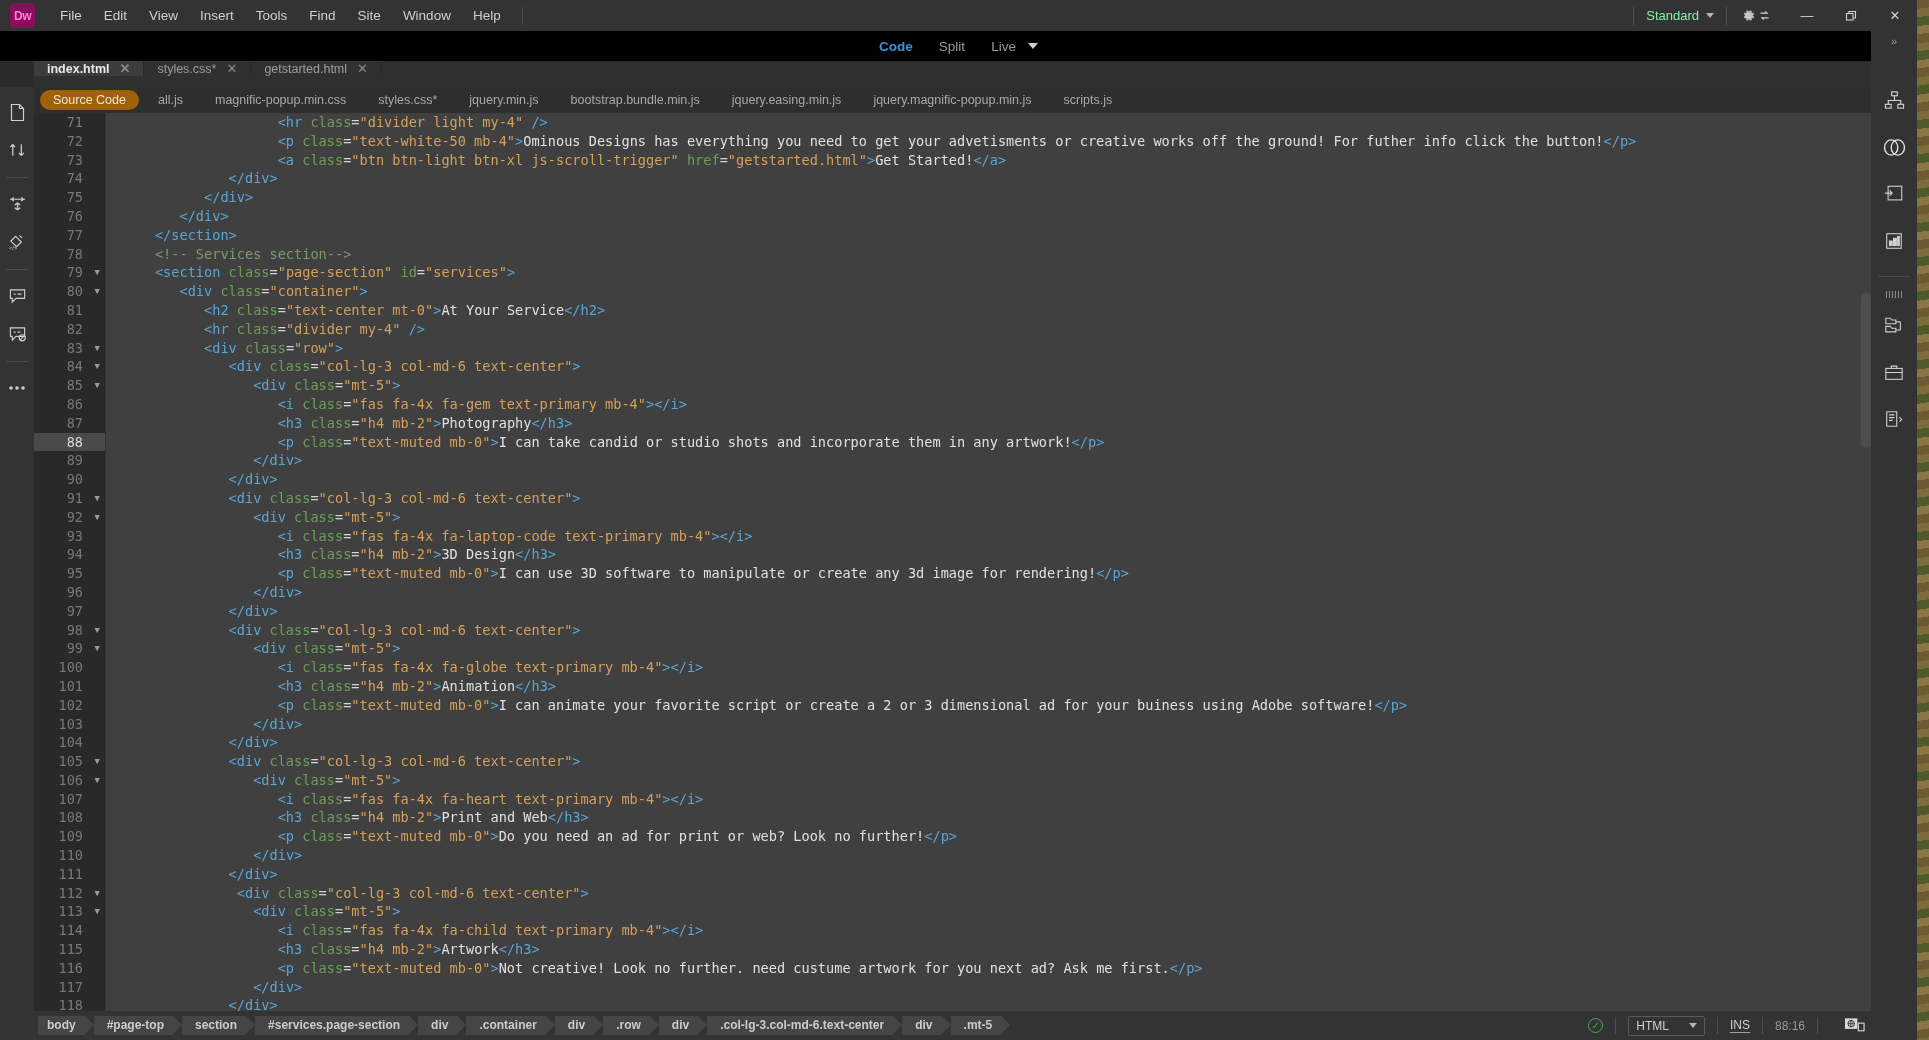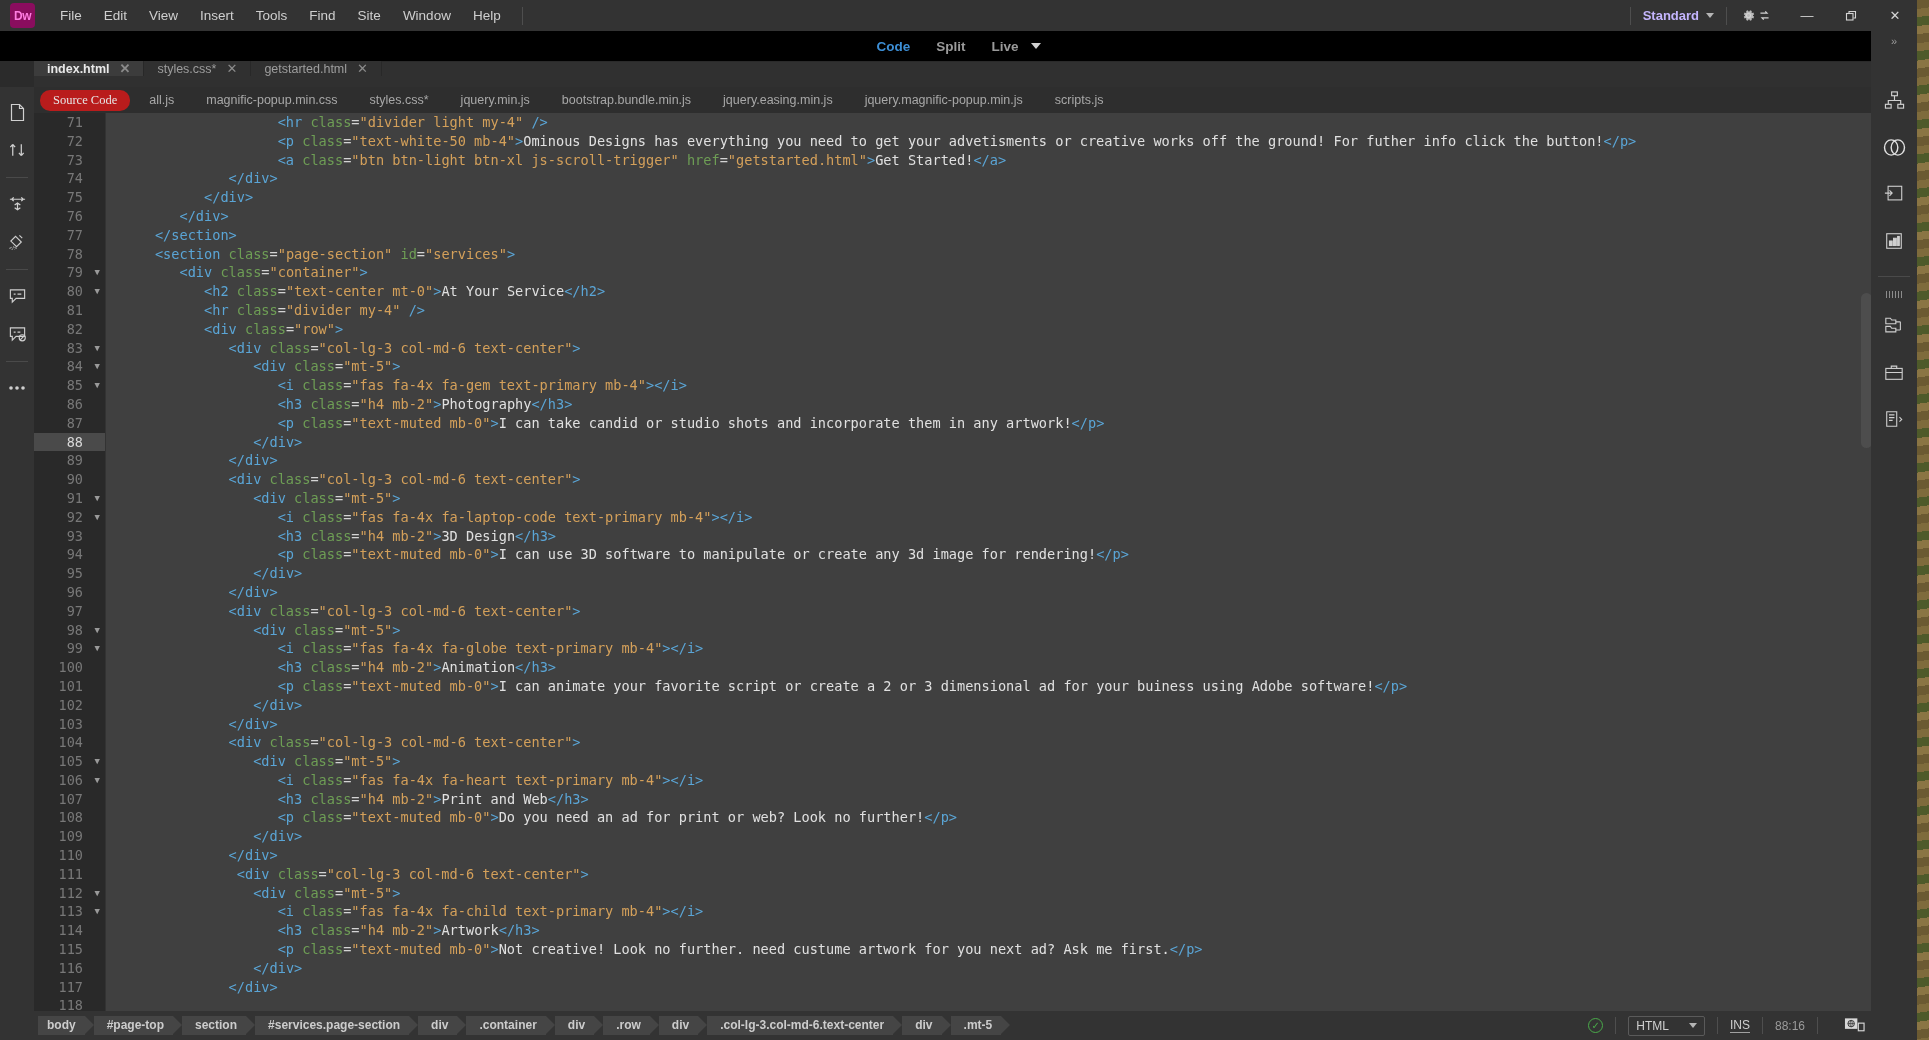--- a/index.html
+++ b/index.html
@@ -36,21 +36,21 @@
     color: #cfcfcf; font-size: 13.5px; padding: 4px 11px; white-space: nowrap;
   }
   #menubar-sep {
     width: 1px; height: 18px; background: #4e4e4e; margin-left: 10px;
   }
   #menubar-right {
     margin-left: auto; display: flex; align-items: center; height: 31px;
   }
   #ws-switcher {
     display: flex; align-items: center; gap: 7px;
-    color: #c4b5fd; font-size: 13px; padding: 0 12px; font-weight: bold;
+    color: #86efac; font-size: 13px; padding: 0 12px;
   }
   .caret-dn {
     width: 0; height: 0; border-left: 4px solid transparent;
     border-right: 4px solid transparent; border-top: 5px solid #b5b5b5;
   }
   #ws-sep { width:1px; height:18px; background:#4e4e4e; }
   #prefs-btn {
     display:flex; align-items:center; gap:2px; padding:0 14px; color:#d2d2d2;
   }
   .wintitle-btns { display:flex; height:31px; }
@@ -58,21 +58,21 @@
     width: 44px; height: 31px; display:flex; align-items:center; justify-content:center;
     color: #d4d4d4; font-size: 13px;
   }
 
   
   #viewbar {
     position: absolute; left: 0; top: 31px; width: 1917px; height: 30px;
     background: #000000; display: flex; align-items: center;
     justify-content: center; gap: 26px; z-index: 4;
   }
-  .viewbtn { font-size: 13.5px; color: #9a9a9a; font-weight: bold; }
+  .viewbtn { font-size: 13.5px; color: #9a9a9a; }
   .viewbtn.active { color: #3d8fd6; font-weight: bold; }
   #live-caret {
     width:0;height:0;border-left:5px solid transparent;border-right:5px solid transparent;
     border-top:6px solid #d0d0d0; margin-left:-14px;
   }
 
   
   #doctabs {
     position: absolute; left: 34px; top: 61px; width: 1883px; height: 26px;
     background: #303030; display: flex; align-items: flex-start; z-index: 4;
@@ -88,21 +88,21 @@
 
   
   #relbar {
     position: absolute; left: 34px; top: 87px; width: 1883px; height: 26px;
     background: #2e2e2e; display: flex; align-items: center; z-index: 4;
   }
   .relfile {
     font-size: 12.5px; color: #a8a8a8; padding: 3px 13px; margin-left: 6px;
     border-radius: 10px; white-space: nowrap;
   }
-  .relfile.active { background: #b91c1c; color: #e6e6e6; font-family: Liberation Serif, serif; }
+  .relfile.active { background: #a16207; color: #e6e6e6; }
   #relbar-spacer { flex: 1; }
   #filter-btn {
     width: 34px; height: 26px; display:flex; align-items:center; justify-content:center;
   }
 
   
   #lefttool {
     position: absolute; left: 0; top: 87px; width: 34px; height: 924px;
     background: #333333; display: flex; flex-direction: column;
     align-items: center; padding-top: 10px; z-index: 4;
@@ -406,20 +406,21 @@
       <div class="gln">118</div>
     </div>
   <div id="codearea">
       <div class="cl"><span>                    </span><span class="tg">&lt;hr </span><span class="at">class</span><span class="op">=</span><span class="vl">"divider light my-4"</span><span class="tg"> /&gt;</span></div>
       <div class="cl"><span>                    </span><span class="tg">&lt;p </span><span class="at">class</span><span class="op">=</span><span class="vl">"text-white-50 mb-4"</span><span class="tg">&gt;</span><span class="tx">Ominous Designs has everything you need to get your advetisments or creative works off the ground! For futher info click the button!</span><span class="tg">&lt;/p&gt;</span></div>
       <div class="cl"><span>                    </span><span class="tg">&lt;a </span><span class="at">class</span><span class="op">=</span><span class="vl">"btn btn-light btn-xl js-scroll-trigger" </span><span class="at">href</span><span class="op">=</span><span class="vl">"getstarted.html"</span><span class="tg">&gt;</span><span class="tx">Get Started!</span><span class="tg">&lt;/a&gt;</span></div>
       <div class="cl"><span>              </span><span class="tg">&lt;/div&gt;</span></div>
       <div class="cl"><span>           </span><span class="tg">&lt;/div&gt;</span></div>
       <div class="cl"><span>        </span><span class="tg">&lt;/div&gt;</span></div>
       <div class="cl"><span>     </span><span class="tg">&lt;/section&gt;</span></div>
+      <div class="cl"><span>     </span><span class="cm">&lt;!-- Services section--&gt;</span></div>
       <div class="cl"><span>     </span><span class="tg">&lt;section </span><span class="at">class</span><span class="op">=</span><span class="vl">"page-section" </span><span class="at">id</span><span class="op">=</span><span class="vl">"services"</span><span class="tg">&gt;</span></div>
       <div class="cl"><span>        </span><span class="tg">&lt;div </span><span class="at">class</span><span class="op">=</span><span class="vl">"container"</span><span class="tg">&gt;</span></div>
       <div class="cl"><span>           </span><span class="tg">&lt;h2 </span><span class="at">class</span><span class="op">=</span><span class="vl">"text-center mt-0"</span><span class="tg">&gt;</span><span class="tx">At Your Service</span><span class="tg">&lt;/h2&gt;</span></div>
       <div class="cl"><span>           </span><span class="tg">&lt;hr </span><span class="at">class</span><span class="op">=</span><span class="vl">"divider my-4"</span><span class="tg"> /&gt;</span></div>
       <div class="cl"><span>           </span><span class="tg">&lt;div </span><span class="at">class</span><span class="op">=</span><span class="vl">"row"</span><span class="tg">&gt;</span></div>
       <div class="cl"><span>              </span><span class="tg">&lt;div </span><span class="at">class</span><span class="op">=</span><span class="vl">"col-lg-3 col-md-6 text-center"</span><span class="tg">&gt;</span></div>
       <div class="cl"><span>                 </span><span class="tg">&lt;div </span><span class="at">class</span><span class="op">=</span><span class="vl">"mt-5"</span><span class="tg">&gt;</span></div>
       <div class="cl"><span>                    </span><span class="tg">&lt;i </span><span class="at">class</span><span class="op">=</span><span class="vl">"fas fa-4x fa-gem text-primary mb-4"</span><span class="tg">&gt;&lt;/i&gt;</span></div>
       <div class="cl"><span>                    </span><span class="tg">&lt;h3 </span><span class="at">class</span><span class="op">=</span><span class="vl">"h4 mb-2"</span><span class="tg">&gt;</span><span class="tx">Photography</span><span class="tg">&lt;/h3&gt;</span></div>
       <div class="cl"><span>                    </span><span class="tg">&lt;p </span><span class="at">class</span><span class="op">=</span><span class="vl">"text-muted mb-0"</span><span class="tg">&gt;</span><span class="tx">I can take candid or studio shots and incorporate them in any artwork!</span><span class="tg">&lt;/p&gt;</span></div>

